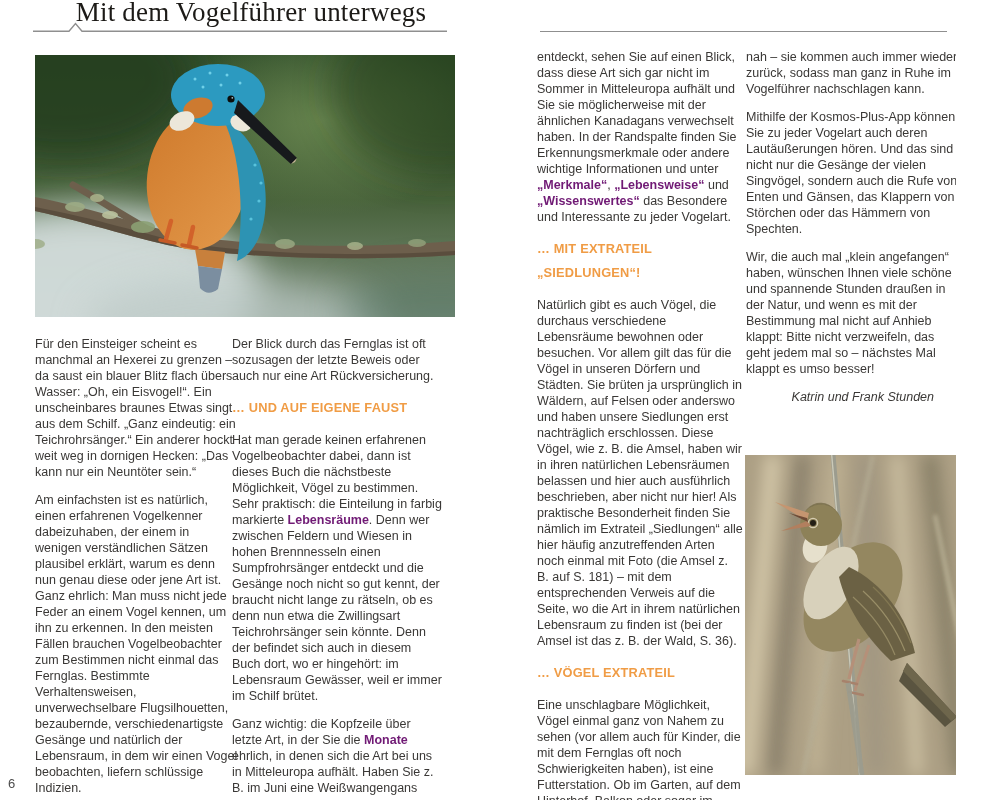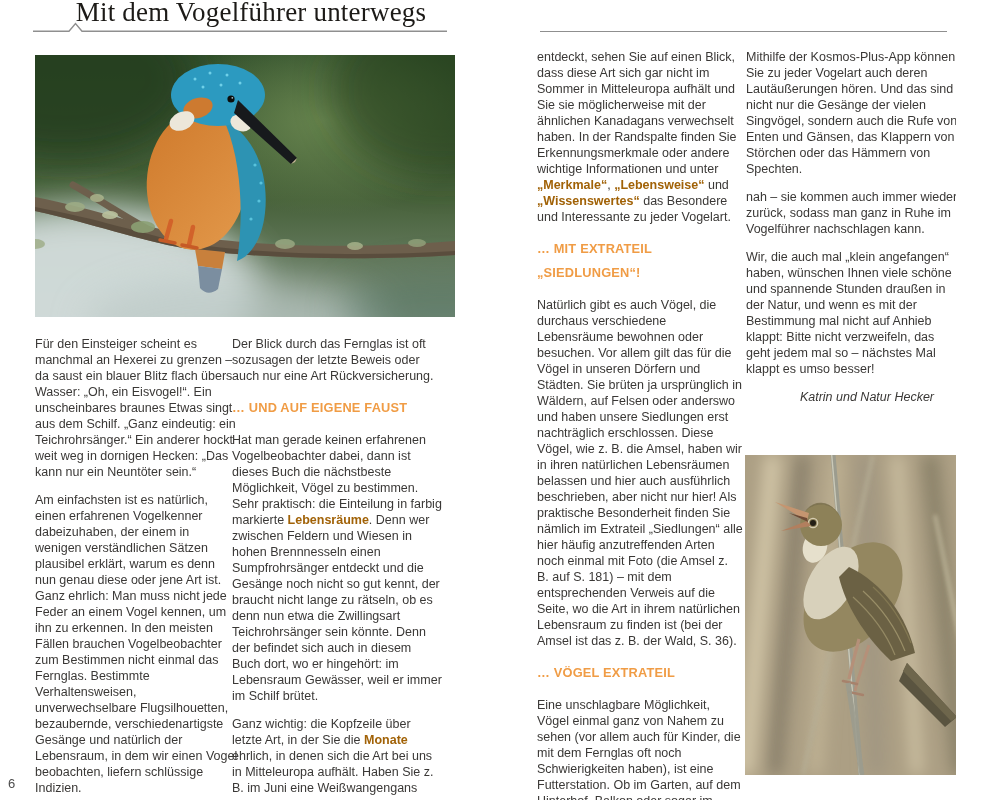--- a/index.html
+++ b/index.html
@@ -19,21 +19,21 @@
   #reedwarbler-photo{left:745px;top:455px;width:250px;height:320px;}
   .photo svg{display:block;width:100%;height:100%;}
 
   .col{position:absolute;font-size:12.5px;line-height:16px;color:#3a3836;}
   #col1{left:35px;top:336px;width:203px;}
   #col2{left:232px;top:336px;width:211px;}
   #col3{left:537px;top:49px;width:206px;}
   #col4{left:746px;top:49px;width:216px;}
   .col p{margin:0 0 12px 0;}
   .col p:last-child{margin-bottom:0;}
-  .col b{font-weight:700;color:#a16207;}
+  .col b{font-weight:700;color:#701a75;}
   .section-heading{
     margin:0 0 0 0;font-size:12.8px;font-weight:700;color:#F09C45;
     letter-spacing:0.2px;line-height:24px;
   }
   .signature{font-style:italic;text-align:right;padding-right:28px;margin-top:14px;}
 
   .page-number{position:absolute;font-size:13px;color:#4c4c4c;}
   #page-number-left{left:8px;top:776px;}
   #page-number-right{left:948px;top:778px;width:24px;text-align:center;}
 </style>
@@ -188,22 +188,22 @@
 
   <div class="col" id="col3">
     <p><span>entdeckt, sehen Sie auf einen Blick, dass diese Art sich gar nicht im Sommer in Mitteleuropa aufhält und Sie sie möglicherweise mit der ähnlichen Kanadagans verwechselt haben. In der Randspalte finden Sie Erkennungsmerkmale oder andere wichtige Informationen und unter </span><b>„Merkmale“</b><span>, </span><b>„Lebensweise“</b><span> und </span><b>„Wissenswertes“</b><span> das Besondere und Interessante zu jeder Vogelart.</span></p>
     <p class="section-heading">… MIT EXTRATEIL „SIEDLUNGEN“!</p>
     <p>Natürlich gibt es auch Vögel, die durchaus verschiedene Lebensräume bewohnen oder besuchen. Vor allem gilt das für die Vögel in unseren Dörfern und Städten. Sie brüten ja ursprünglich in Wäldern, auf Felsen oder anderswo und haben unsere Siedlungen erst nachträglich erschlossen. Diese Vögel, wie z. B. die Amsel, haben wir in ihren natürlichen Lebensräumen belassen und hier auch ausführlich beschrieben, aber nicht nur hier! Als praktische Besonderheit finden Sie nämlich im Extrateil „Siedlungen“ alle hier häufig anzutreffenden Arten noch einmal mit Foto (die Amsel z. B. auf S. 181) – mit dem entsprechenden Verweis auf die Seite, wo die Art in ihrem natürlichen Lebensraum zu finden ist (bei der Amsel ist das z. B. der Wald, S. 36).</p>
     <p class="section-heading">… VÖGEL EXTRATEIL</p>
     <p>Eine unschlagbare Möglichkeit, Vögel einmal ganz von Nahem zu sehen (vor allem auch für Kinder, die mit dem Fernglas oft noch Schwierigkeiten haben), ist eine Futterstation. Ob im Garten, auf dem Hinterhof, Balkon oder sogar im Stadtpark. Hier ist die Bestimmung oft kinderleicht, denn die Vögel sind nicht nur</p>
   </div>
 
   <div class="col" id="col4">
+    <p>nah – sie kommen auch immer wieder zurück, sodass man ganz in Ruhe im Vogelführer nachschlagen kann.</p>
     <p>Mithilfe der Kosmos-Plus-App können Sie zu jeder Vogelart auch deren Lautäußerungen hören. Und das sind nicht nur die Gesänge der vielen Singvögel, sondern auch die Rufe von Enten und Gänsen, das Klappern von Störchen oder das Hämmern von Spechten.</p>
-    <p>nah – sie kommen auch immer wieder zurück, sodass man ganz in Ruhe im Vogelführer nachschlagen kann.</p>
     <p>Wir, die auch mal „klein angefangen“ haben, wünschen Ihnen viele schöne und spannende Stunden draußen in der Natur, und wenn es mit der Bestimmung mal nicht auf Anhieb klappt: Bitte nicht verzweifeln, das geht jedem mal so – nächstes Mal klappt es umso besser!</p>
-    <p class="signature">Katrin und Natur Hecker</p>
+    <p class="signature">Katrin und Frank Stunden</p>
   </div>
 
   <div class="page-number" id="page-number-left">6</div>
   <div class="page-number" id="page-number-right">7</div>
 
 </div>
 
 </body></html>

